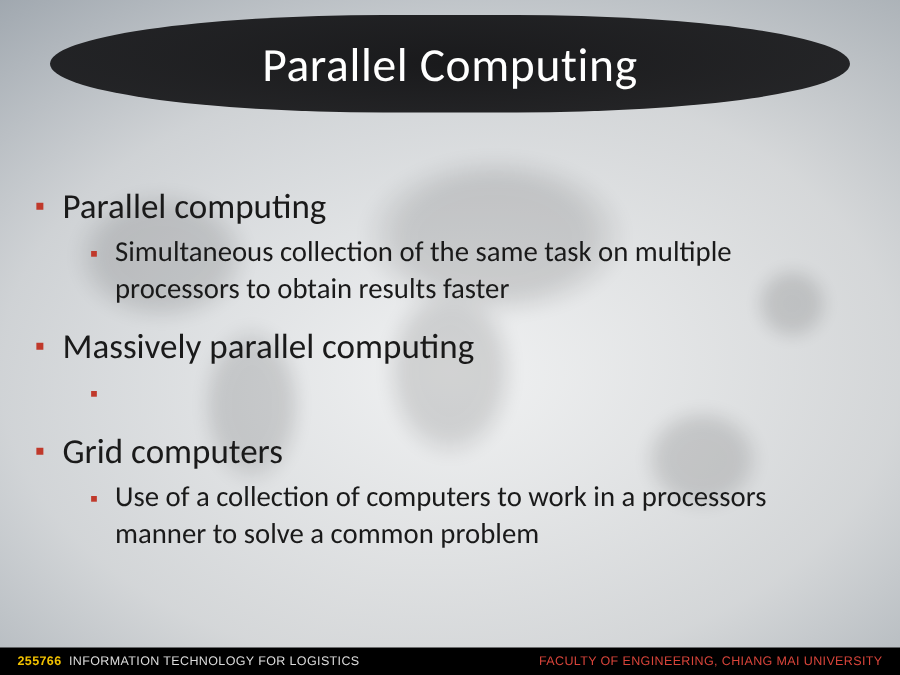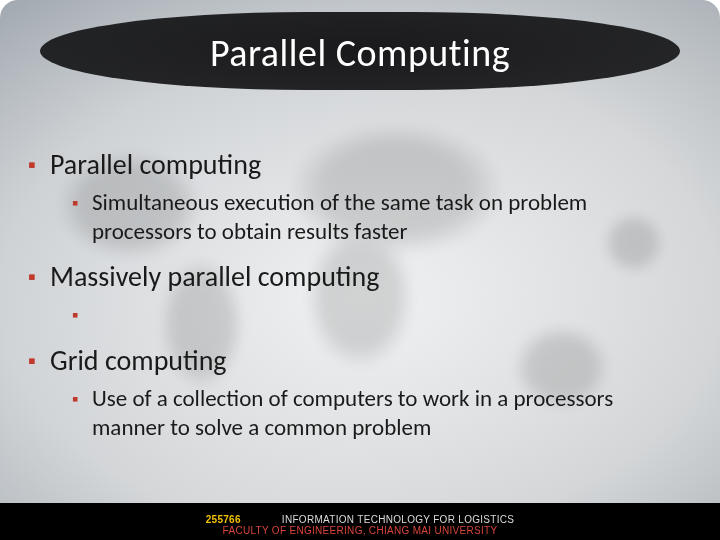--- a/index.html
+++ b/index.html
@@ -5,21 +5,20 @@
   * { margin: 0; padding: 0; box-sizing: border-box; }
   html, body { width: 720px; height: 540px; overflow: hidden; font-family: Calibri, "Segoe UI", Arial, sans-serif; }
 
   .slide {
     position: relative;
     width: 720px;
     height: 540px;
     background:
       radial-gradient(ellipse 900px 600px at 50% 55%, rgba(245,245,245,0.95) 0%, rgba(220,220,220,0.9) 40%, rgba(160,165,170,0.85) 72%, rgba(80,85,90,0.85) 100%),
       linear-gradient(135deg, #3a5a7a 0%, #6a8aa5 30%, #9ab0c0 60%, #7a95a8 100%);
-    border-radius: 18px;
   }
 
   
   .map {
     position: absolute; inset: 0; opacity: 0.12; pointer-events: none;
     background:
       radial-gradient(ellipse 120px 90px at 18% 38%, #000 40%, transparent 60%),
       radial-gradient(ellipse 70px 110px at 28% 60%, #000 40%, transparent 60%),
       radial-gradient(ellipse 180px 110px at 55% 35%, #000 40%, transparent 60%),
       radial-gradient(ellipse 90px 120px at 50% 55%, #000 40%, transparent 60%),
@@ -84,68 +83,67 @@
   }
   .l2 .text {
     font-size: 23px;
     line-height: 29px;
     font-weight: 400;
   }
 
   .footer {
     position: absolute;
     left: 0; right: 0; bottom: 0;
-    height: 37px;
+    height: 22px;
     background: #000;
     display: flex;
     align-items: center;
     justify-content: space-between;
     padding: 11px 14px;
     font-size: 10px;
     letter-spacing: 0.3px;
     font-family: Arial, sans-serif;
-    flex-direction: column;
   }
   .footer-left { display: flex; align-items: baseline; gap: 6px; }
   .footer-left .code { color: #f2c200; font-weight: 600; }
-  .footer-left .name { color: #dcdcdc; margin-left: 35px; }
+  .footer-left .name { color: #dcdcdc; }
   .footer-right { color: #d8443a; font-weight: 500; text-align: right; }
 </style>
 </head>
 <body>
 
 <div class="slide">
   <div class="map"></div>
 
   <div class="title-wrap">
     <div class="title">Parallel Computing</div>
   </div>
 
   <div class="content">
 
     <div class="l1">
       <span class="bullet">▪</span>
       <span class="text">Parallel computing</span>
     </div>
     <div class="l2">
       <span class="bullet">▪</span>
-      <span class="text">Simultaneous execution of the same task on problem processors to obtain results faster</span>
+      <span class="text">Simultaneous collection of the same task on multiple processors to obtain results faster</span>
     </div>
 
     <div class="l1">
       <span class="bullet">▪</span>
       <span class="text">Massively parallel computing</span>
     </div>
     <div class="l2">
       <span class="bullet">▪</span>
     </div>
 
     <div class="l1">
       <span class="bullet">▪</span>
-      <span class="text">Grid computing</span>
+      <span class="text">Grid computers</span>
     </div>
     <div class="l2">
       <span class="bullet">▪</span>
       <span class="text">Use of a collection of computers to work in a processors manner to solve a common problem</span>
     </div>
 
   </div>
 
   <div class="footer">
     <div class="footer-left">

